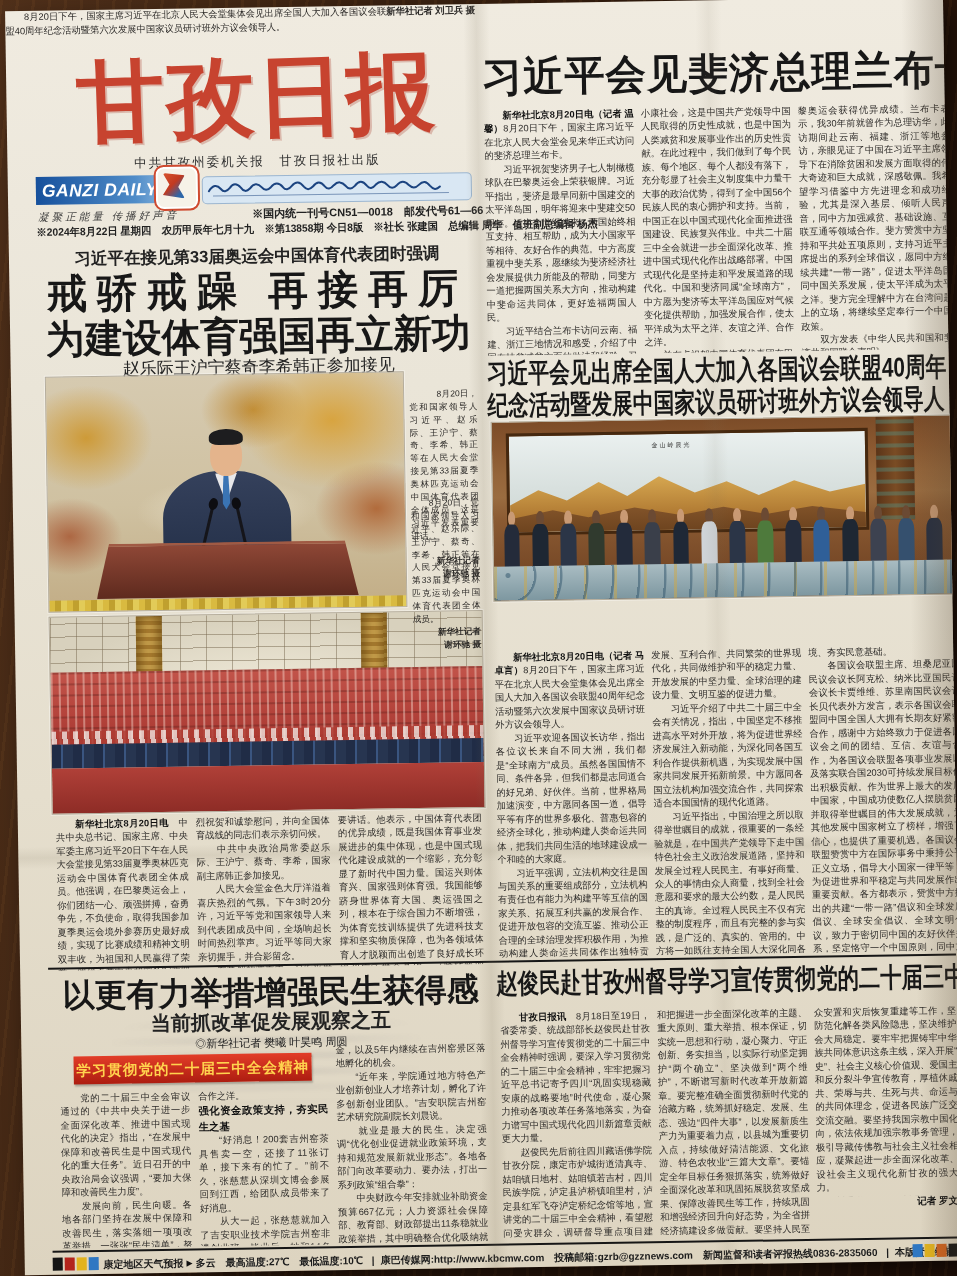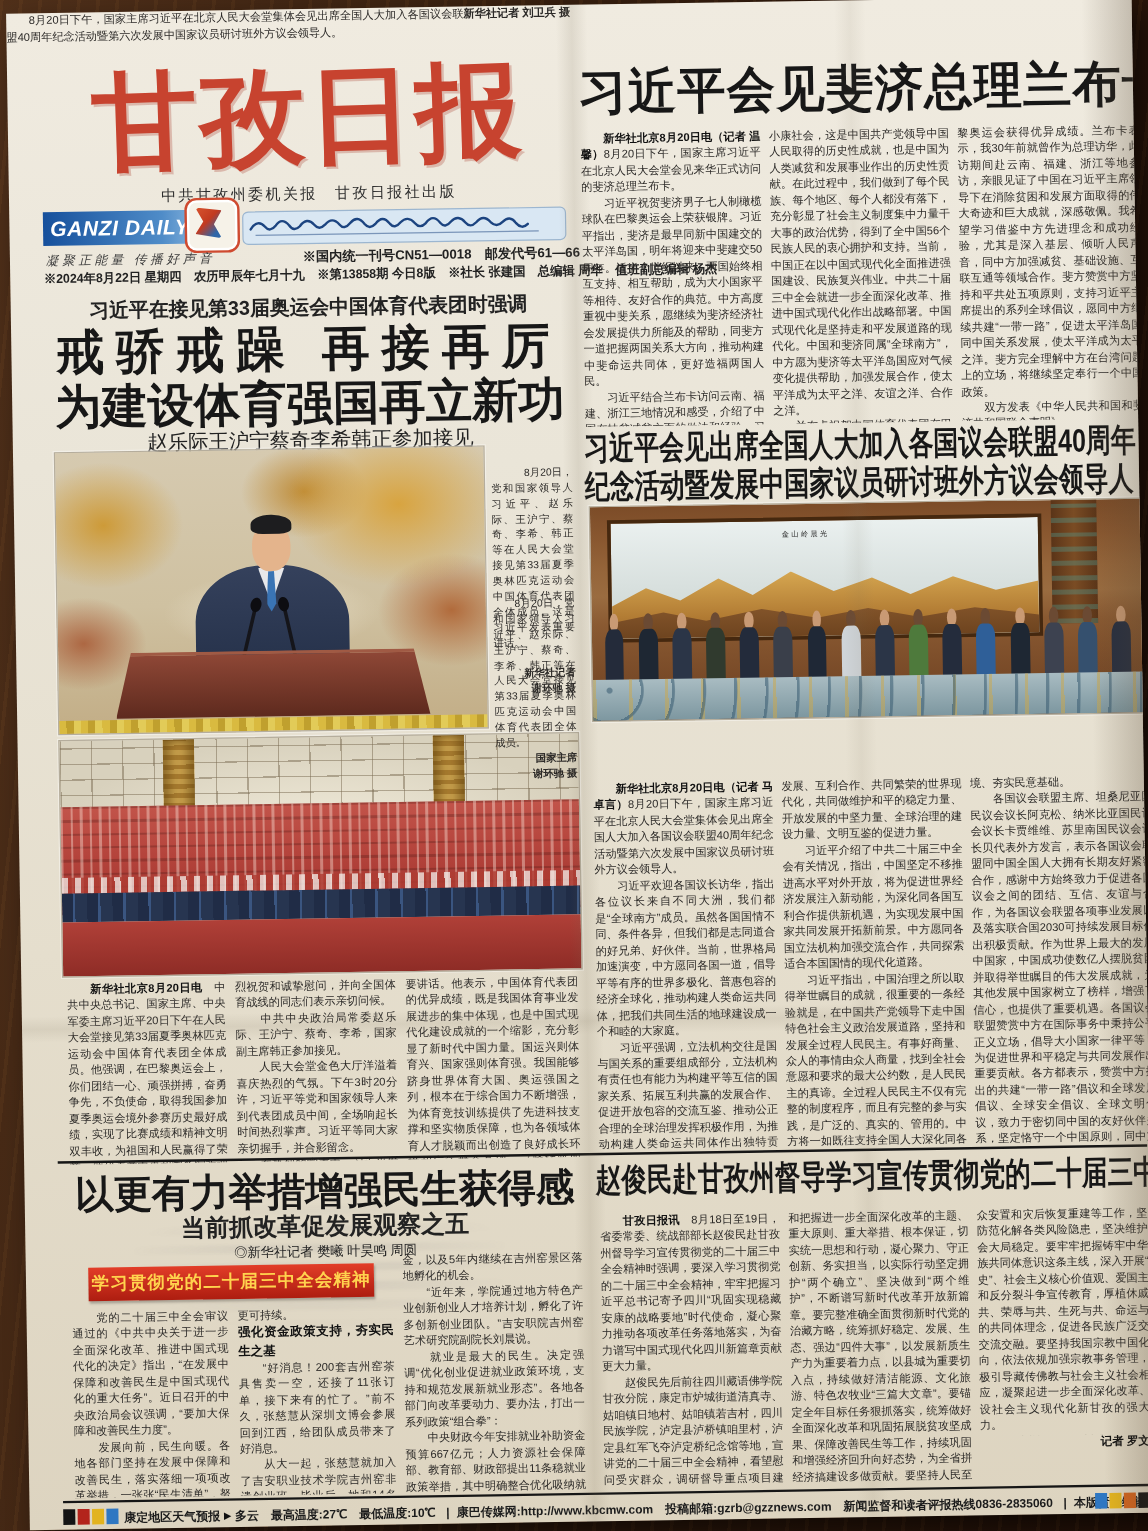--- a/index.html
+++ b/index.html
@@ -267,21 +267,21 @@
 
   <div class="rule" id="rule1"></div>
 
   <div class="ghost" style="left:90px;top:990px;width:310px;height:110px;"></div>
   <div class="hl" id="ms-hl" style="white-space:normal;">以更有力举措增强民生获得感</div>
   <div id="ms-sub">当前抓改革促发展观察之五</div>
   <div id="ms-by">◎新华社记者 樊曦 叶昊鸣 周圆</div>
   <div id="ms-banner">学习贯彻党的二十届三中全会精神</div>
   <p class="bc" style="left:38px;top:1082px;width:130px;height:156px;"><span>　　党的二十届三中全会审议通过的《中共中央关于进一步全面深化改革、推进中国式现代化的决定》指出，“在发展中保障和改善民生是中国式现代化的重大任务”。近日召开的中央政治局会议强调，“要加大保障和改善民生力度”。
 　　发展向前，民生向暖。各地各部门坚持在发展中保障和改善民生，落实落细一项项改革举措，一张张“民生清单”，努力让人民群众的获得感、幸福感、安全感更加充实、更有保障、</span></p>
-  <p class="bc" style="left:176px;top:1082px;width:130px;height:156px;"><span>更可持续。</span>
+  <p class="bc" style="left:176px;top:1082px;width:130px;height:156px;"><span>合作之洋。</span>
 <span class="subhead">强化资金政策支持，夯实民生之基</span>
 <span>　　“好消息！200套吉州窑茶具售卖一空，还接了11张订单，接下来有的忙了。”前不久，张慈慧从深圳文博会参展回到江西，给团队成员带来了好消息。
 　　从大一起，张慈慧就加入了吉安职业技术学院吉州窑非遗创业班。毕业后，她和14名同学选择继续留在学校创业。学校为她们提供了指导老师团队、免费场地、2万元创业启动资</span></p>
   <p class="bc" style="left:314px;top:1038px;width:150px;height:200px;"><span>金，以及5年内继续在吉州窑景区落地孵化的机会。
 　　“近年来，学院通过地方特色产业创新创业人才培养计划，孵化了许多创新创业团队。”吉安职院吉州窑艺术研究院副院长刘晨说。
 　　就业是最大的民生。决定强调“优化创业促进就业政策环境，支持和规范发展新就业形态”。各地各部门向改革要动力、要办法，打出一系列政策“组合拳”：
 　　中央财政今年安排就业补助资金预算667亿元；人力资源社会保障部、教育部、财政部提出11条稳就业政策举措，其中明确整合优化吸纳就业补贴和扩岗补助政策，（紧转第四版）</span></p>
 
   <div class="hl" id="gz-hl">赵俊民赴甘孜州督导学习宣传贯彻党的二十届三中全会精神</div>
   <p class="bc" style="left:479px;top:1008px;width:150px;height:226px;"><b>　　甘孜日报讯　</b><span>8月18日至19日，省委常委、统战部部长赵俊民赴甘孜州督导学习宣传贯彻党的二十届三中全会精神时强调，要深入学习贯彻党的二十届三中全会精神，牢牢把握习近平总书记寄予四川“巩固实现稳藏安康的战略要地”时代使命，凝心聚力推动各项改革任务落地落实，为奋力谱写中国式现代化四川新篇章贡献更大力量。
@@ -299,16 +299,16 @@
     <b>康定地区天气预报</b><span class="arrow">▶</span><b>多云　最高温度:27℃　最低温度:10℃</b>
     <span class="sep">|</span><b>康巴传媒网:http://www.kbcmw.com　投稿邮箱:gzrb@gzznews.com　新闻监督和读者评报热线0836-2835060</b>
     <span class="sep">|</span><b>本版责任编辑 周燕　版式编辑 边强　图片总监 廖华云</b>
     <span class="sqg-r"><i class="sq" style="background:#2f77c2"></i><i class="sq" style="background:#e2b31f"></i><i class="sq" style="background:#d2641f"></i><i class="sq" style="background:#141414"></i></span>
   </div>
 
   <div class="crease-v" style="left:458px;"></div>
   <div class="crease-v" style="left:690px;opacity:.6;"></div>
   <div class="crease-h" style="top:836px;"></div>
   <div class="edge-shade"></div>
- <div class="capcol" style="top: 492px; height: 108px;"><span>　　8月20日，党和国家领导人习近平、赵乐际、王沪宁、蔡奇、李希、韩正等在人民大会堂接见第33届夏季奥林匹克运动会中国体育代表团全体成员。</span><span class="credit" style="white-space: pre-line;">国家主席
+ <div class="capcol" style="top: 492px; height: 108px;"><span>　　8月20日，党和国家领导人习近平、赵乐际、王沪宁、蔡奇、李希、韩正等在人民大会堂接见第33届夏季奥林匹克运动会中国体育代表团全体成员。</span><span class="credit" style="white-space: pre-line;">新华社记者
 谢环驰 摄</span></div>
     </div>
 </div>
 
 </body></html>

